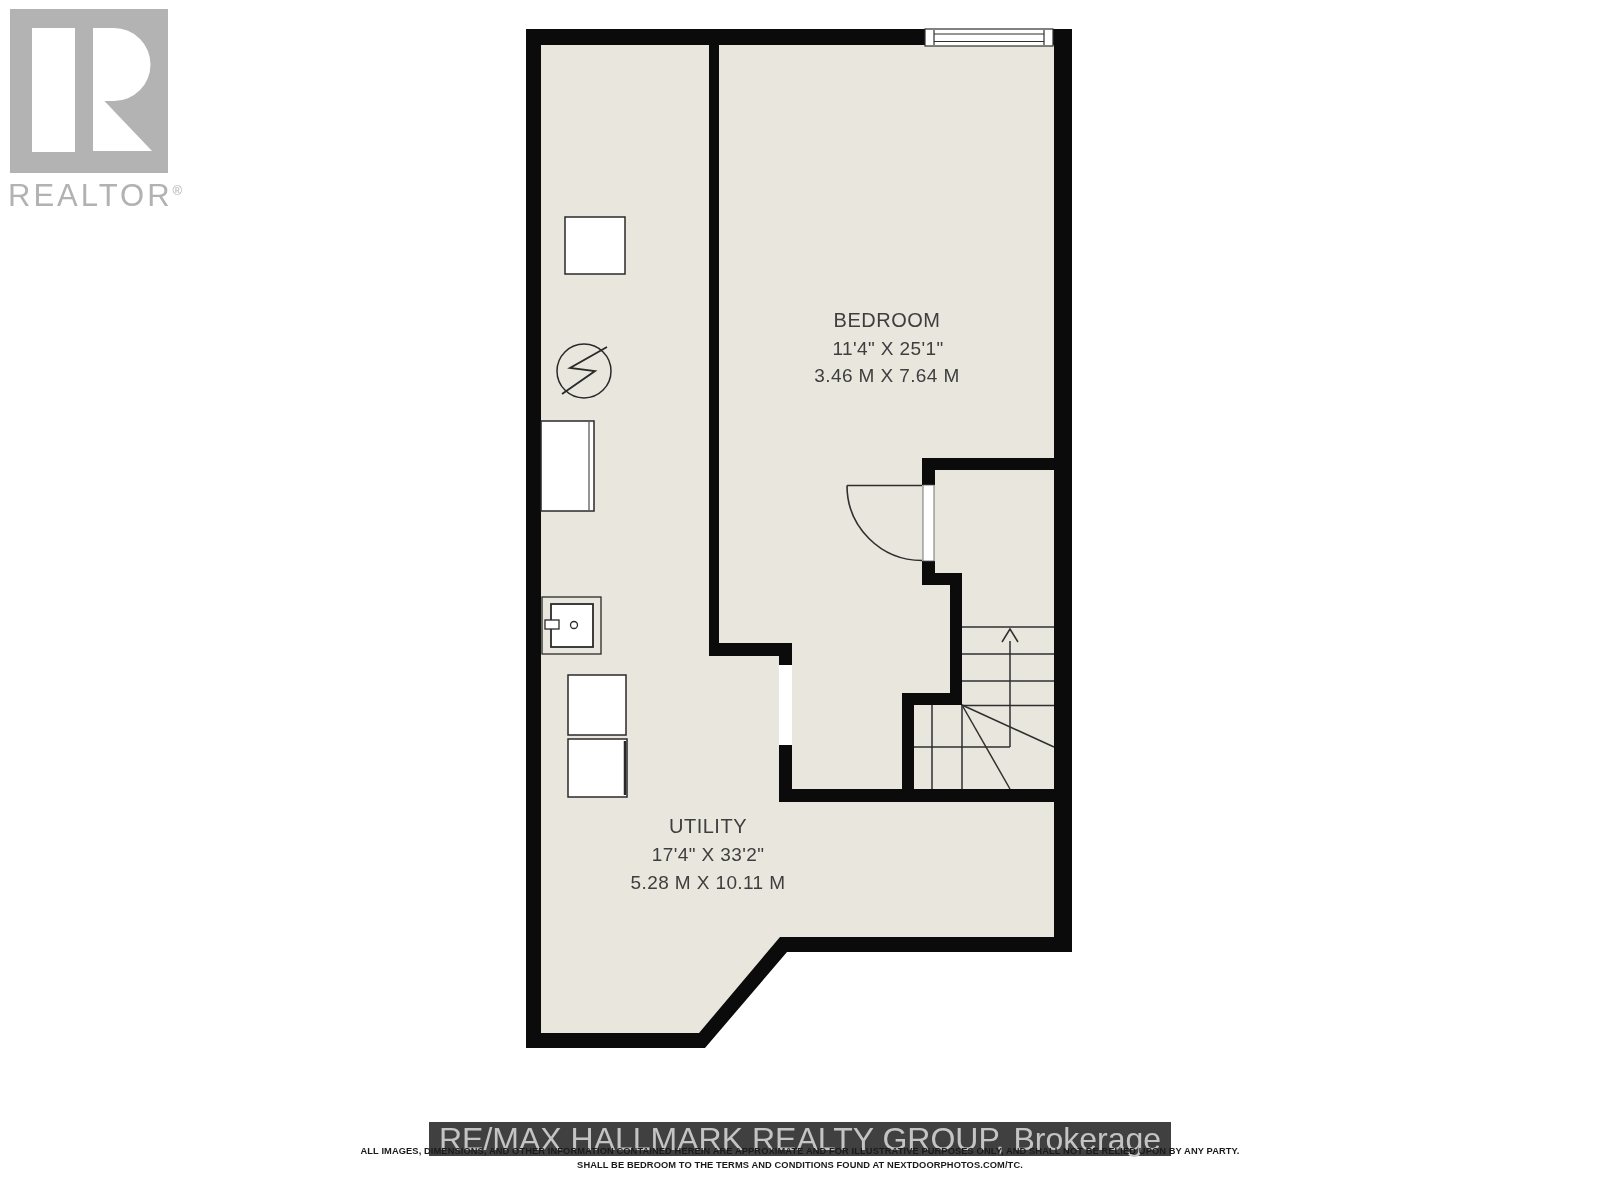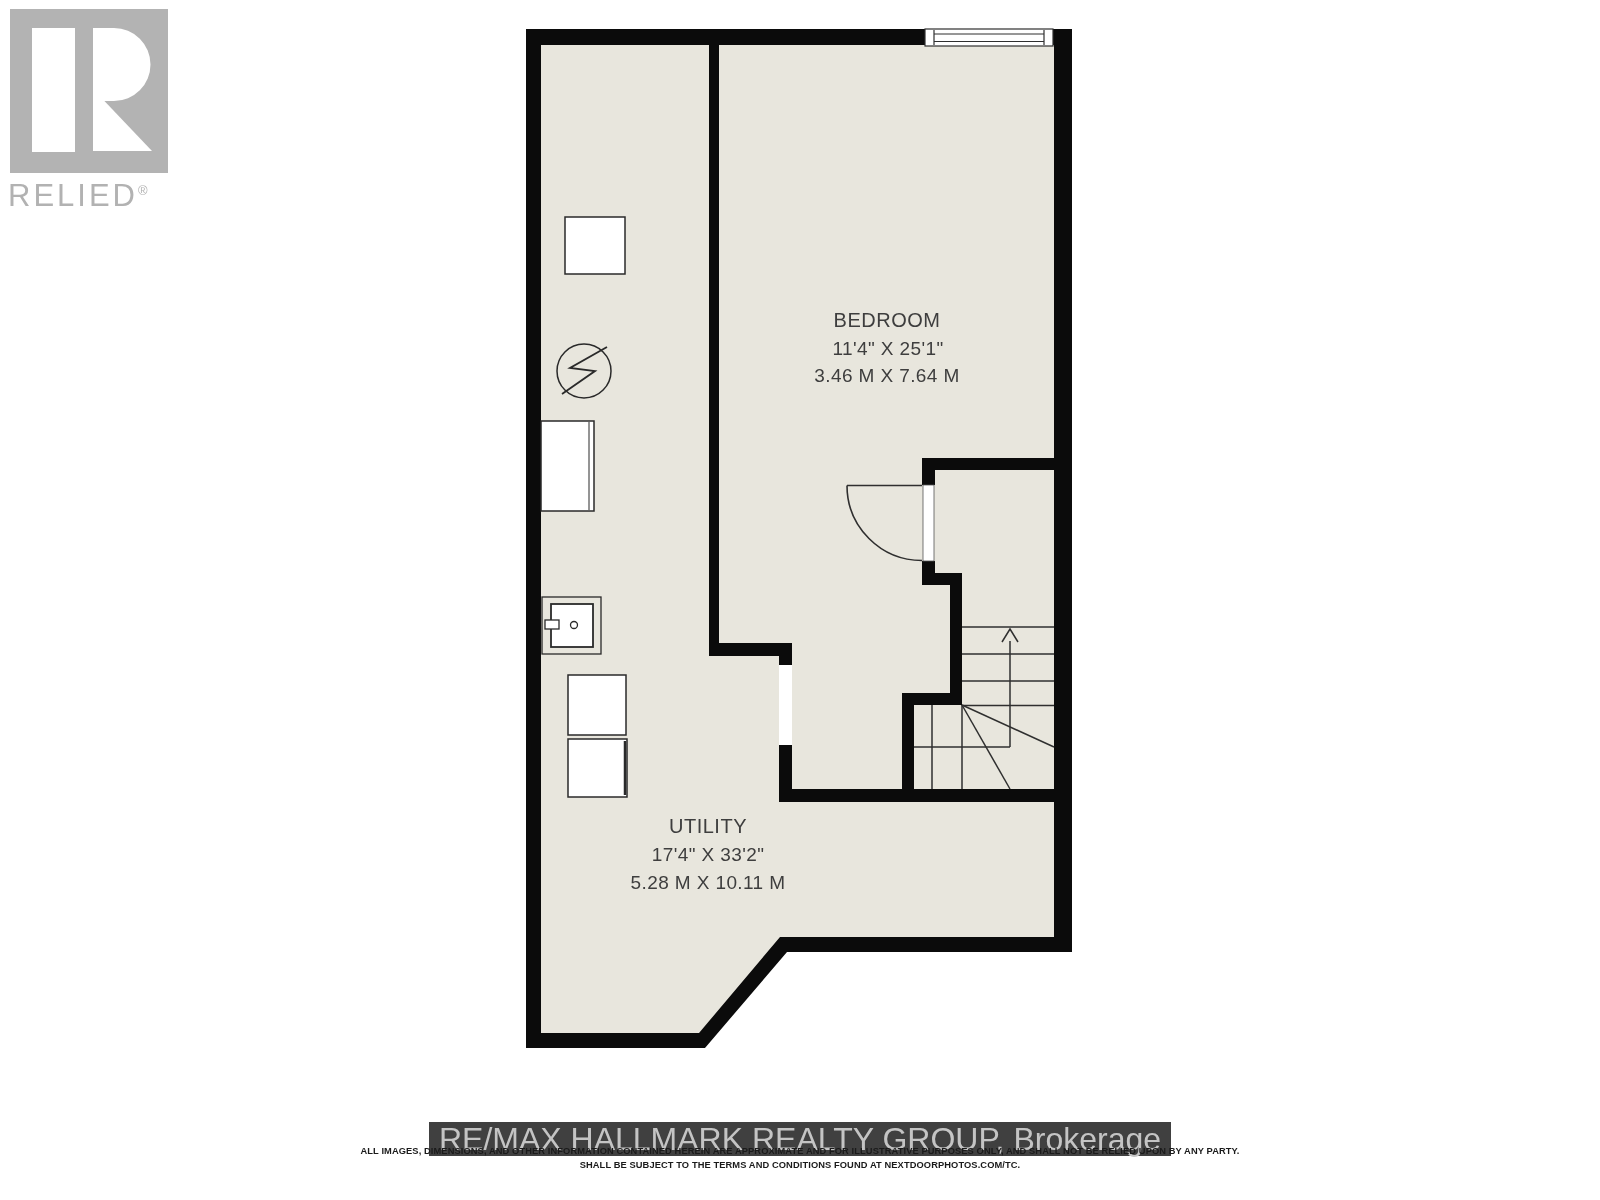--- a/index.html
+++ b/index.html
@@ -37,21 +37,21 @@
 </head>
 <body>
 
 <div class="logo-wrap">
   <svg width="158" height="164" viewBox="0 0 158 164">
     <rect x="0" y="0" width="158" height="164" fill="#b3b3b3"></rect>
     <rect x="22" y="19" width="43" height="124" fill="#ffffff"></rect>
     <path d="M83 19 H104 A36.5 36.5 0 0 1 104 92 H83 Z" fill="#ffffff"></path>
     <path d="M83 80 L142 142 L83 142 Z" fill="#ffffff"></path>
   </svg>
-  <div class="logo-text"><span>RELIED</span><sup>®</sup></div>
+  <div class="logo-text"><span>REALTOR</span><sup>®</sup></div>
 </div>
 
 <svg class="stage" viewBox="0 0 1600 1200">
 
   <polygon points="526,29 1072,29 1072,952 787,952 705,1048 526,1048" fill="#0b0b0b"></polygon>
 
   <polygon points="541,45 1054,45 1054,937 780,937 699,1033 541,1033" fill="#e8e6dd"></polygon>
 
   <g>
     <rect x="925" y="29" width="128" height="17" fill="#ffffff" stroke="#2f2f2f" stroke-width="1.2"></rect>
@@ -130,14 +130,14 @@
     <text x="708" y="889" class="room-dim">5.28 M X 10.11 M</text>
   </g>
 </svg>
 
 <div class="watermark">
   <span>RE/MAX HALLMARK REALTY GROUP, Brokerage</span>
 </div>
 
 <div class="disclaimer">
   <div>ALL IMAGES, DIMENSIONS, AND OTHER INFORMATION CONTAINED HEREIN ARE APPROXIMATE AND FOR ILLUSTRATIVE PURPOSES ONLY, AND SHALL NOT BE RELIED UPON BY ANY PARTY.</div>
-  <div>SHALL BE SUBJECT TO THE TERMS AND CONDITIONS FOUND AT NEXTDOORPHOTOS.COM/TC.</div>
+  <div>SHALL BE BEDROOM TO THE TERMS AND CONDITIONS FOUND AT NEXTDOORPHOTOS.COM/TC.</div>
 </div>
 
 </body></html>

